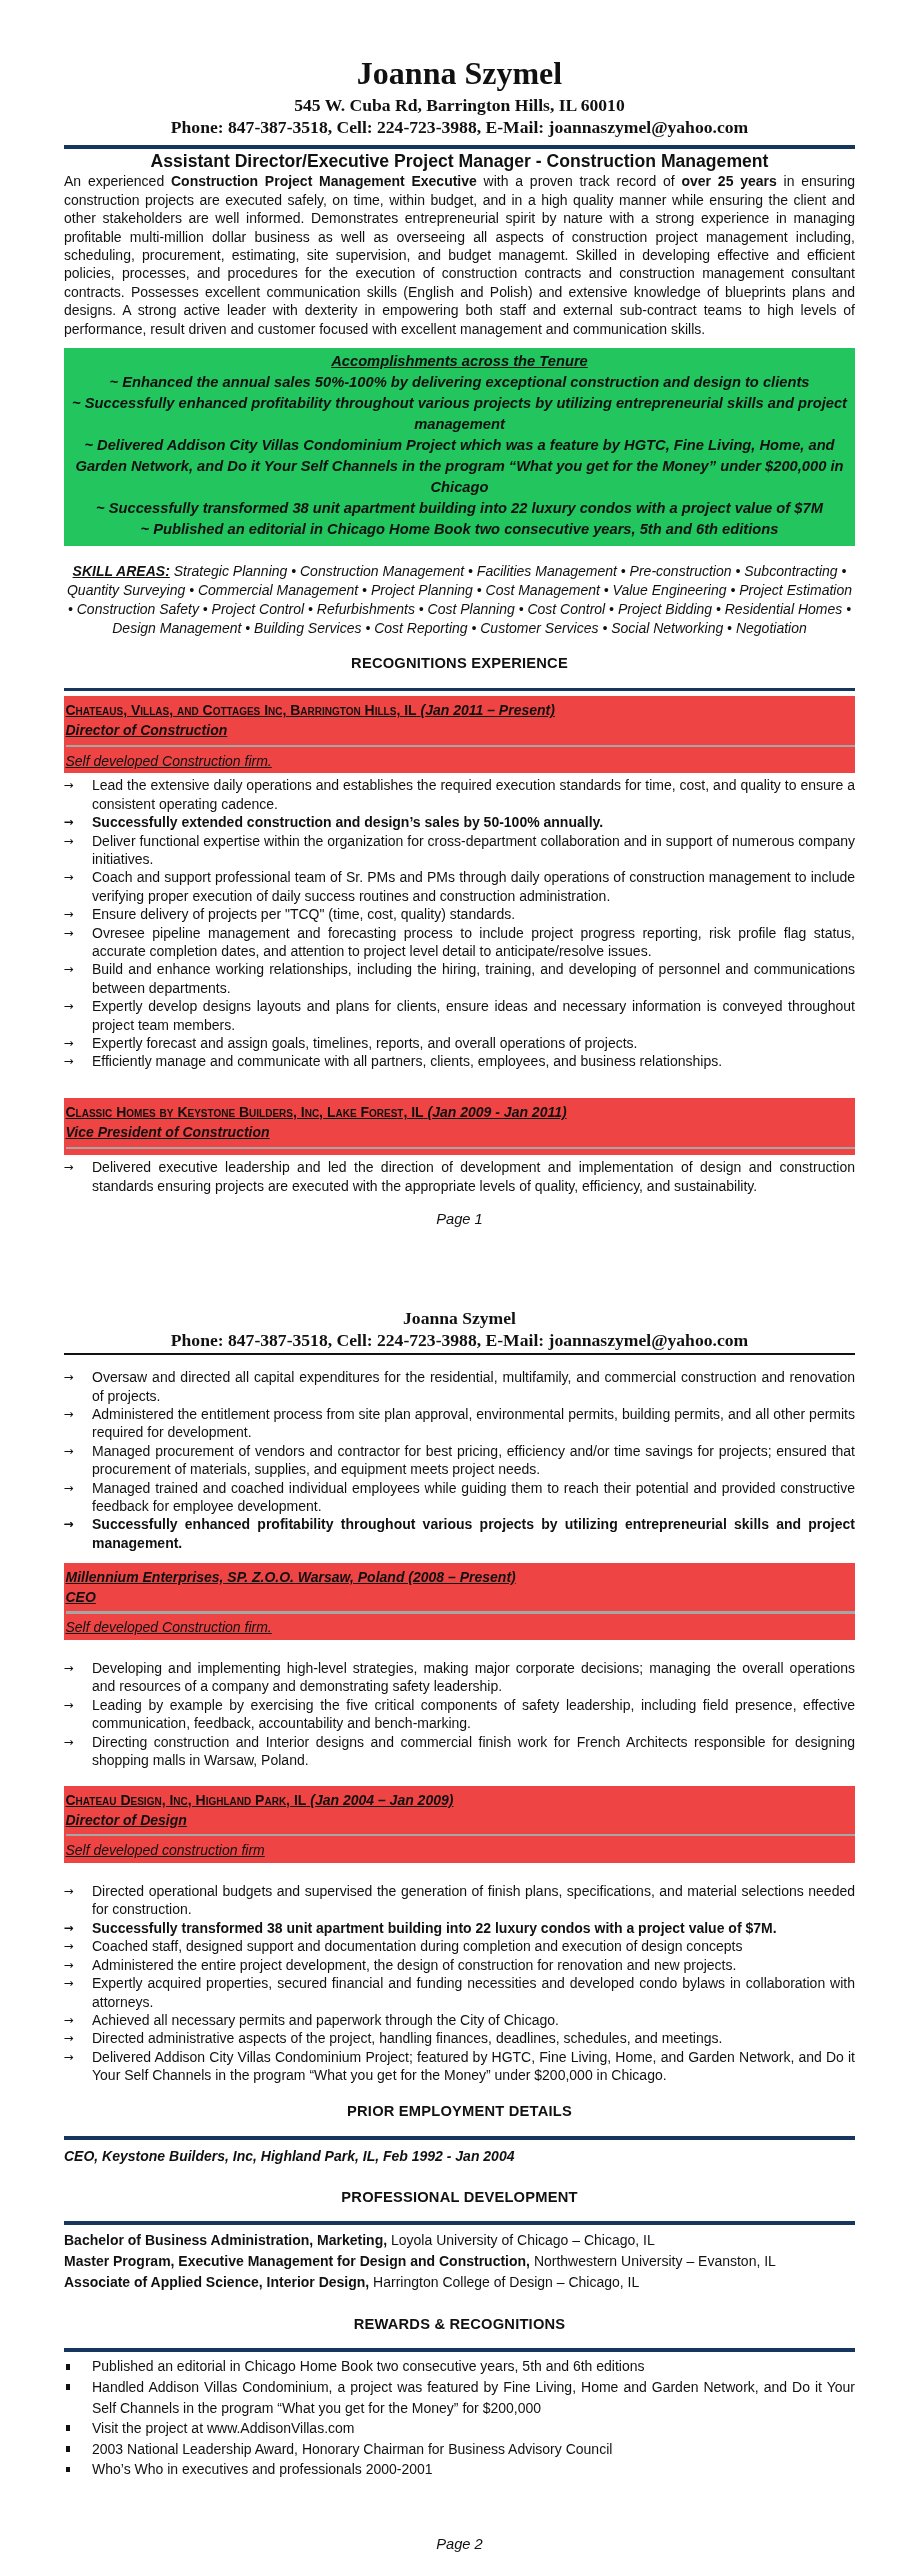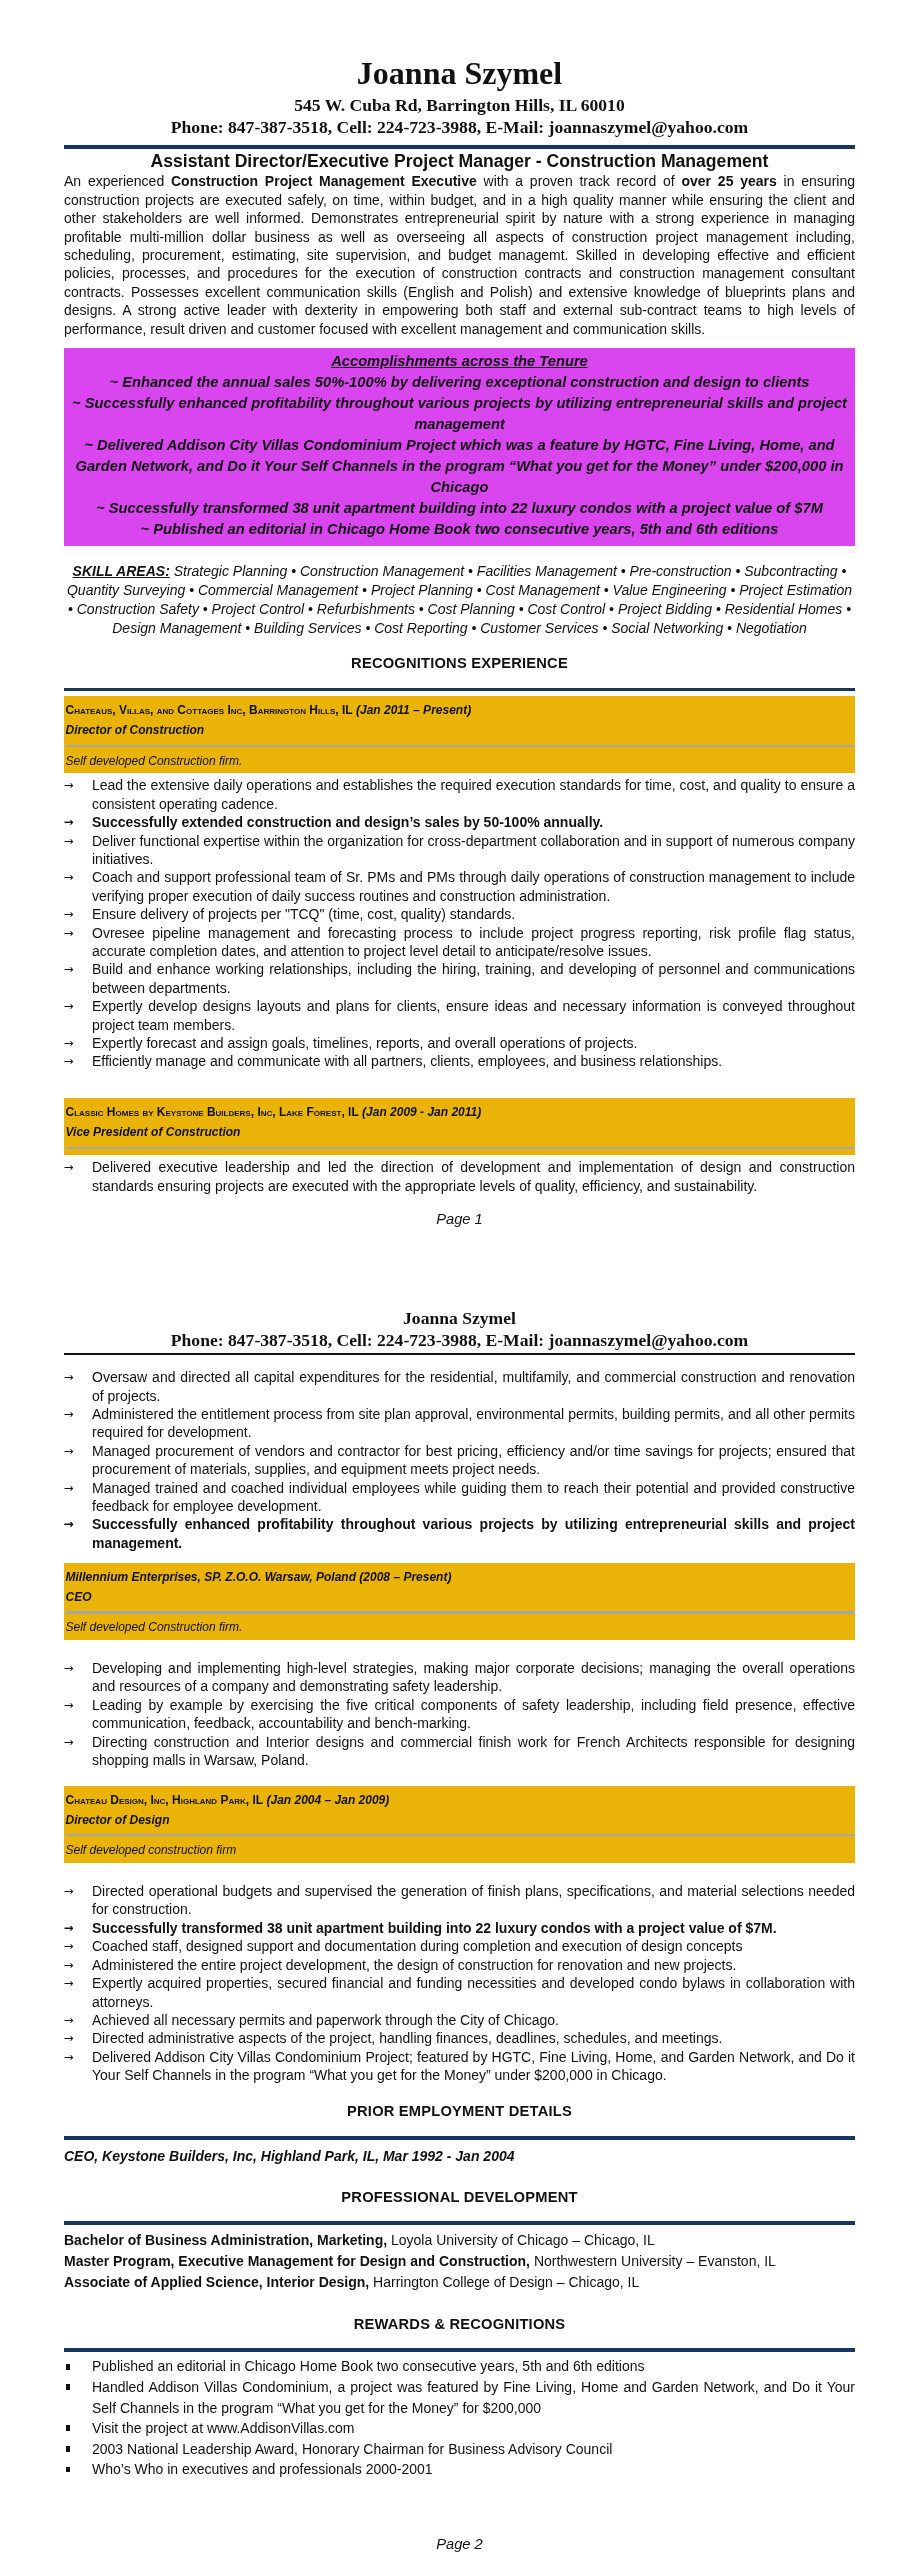--- a/index.html
+++ b/index.html
@@ -6,26 +6,26 @@
   body { width: 911px; height: 2576px; position: relative; color: #111; font-family: "Liberation Sans", sans-serif; overflow: hidden; }
   .page { position: absolute; left: 64px; width: 791px; }
   .serif { font-family: "Liberation Serif", serif; }
   .center { text-align: center; }
   .name { font-size: 32px; font-weight: bold; line-height: 35px; }
   .contact { font-size: 17.6px; font-weight: bold; line-height: 22px; }
   .navy-rule { height: 3.7px; background: #17365d; }
   .thin-rule { height: 1.5px; background: #111; }
   .headline { font-size: 17.6px; font-weight: bold; line-height: 22px; text-align: center; }
   .summary { font-size: 14px; line-height: 18.4px; text-align: justify; }
-  .acc-box { background: #d946ef; padding: 2.9px 4.4px 5.9px; text-align: center; font-weight: bold; font-style: italic; font-size: 14.7px; line-height: 21px; }
+  .acc-box { background: #22c55e; padding: 2.9px 4.4px 5.9px; text-align: center; font-weight: bold; font-style: italic; font-size: 14.7px; line-height: 21px; }
   .acc-title { text-decoration: underline; }
   .skills { font-size: 14px; line-height: 19px; text-align: center; font-style: italic; padding: 0 2.9px; }
   .skills .lbl { font-weight: bold; text-decoration: underline; }
   .sec-title { font-size: 14.7px; font-weight: bold; text-align: center; line-height: 19px; letter-spacing: 0.2px; }
-  .job-box { background: #eab308; padding: 4.4px 0 2.9px 1.5px; font-size: 12px; line-height: 20px; }
+  .job-box { background: #ef4444; padding: 4.4px 0 2.9px 1.5px; font-size: 14px; line-height: 20px; text-decoration: underline; }
   .job-company { font-weight: bold; font-variant: small-caps; }
   .job-dates { font-weight: bold; font-style: italic; }
   .job-title { font-weight: bold; font-style: italic; }
   .job-sep { height: 2.2px; background: #a6a6a6; margin: 4.4px 0 3.7px; }
   .job-desc { font-style: italic; }
   ul.arrows { list-style: none; margin: 0; padding: 0; font-size: 14px; line-height: 18.4px; }
   ul.arrows li { position: relative; padding-left: 28px; text-align: justify; margin: 0; }
   ul.arrows li .mk { position: absolute; left: 0; top: 0; font-family: "DejaVu Sans", sans-serif; font-size: 11.8px; }
   ul.arrows li.b { font-weight: bold; }
   ul.squares { list-style: none; margin: 0; padding: 0; font-size: 14px; line-height: 20.6px; }
@@ -135,21 +135,21 @@
     <li><span class="mk">→</span><span>Coached staff, designed support and documentation during completion and execution of design concepts</span></li>
     <li><span class="mk">→</span><span>Administered the entire project development, the design of construction for renovation and new projects.</span></li>
     <li><span class="mk">→</span><span>Expertly acquired properties, secured financial and funding necessities and developed condo bylaws in collaboration with attorneys.</span></li>
     <li><span class="mk">→</span><span>Achieved all necessary permits and paperwork through the City of Chicago.</span></li>
     <li><span class="mk">→</span><span>Directed administrative aspects of the project, handling finances, deadlines, schedules, and meetings.</span></li>
     <li><span class="mk">→</span><span>Delivered Addison City Villas Condominium Project; featured by HGTC, Fine Living, Home, and Garden Network, and Do it Your Self Channels in the program “What you get for the Money” under $200,000 in Chicago.</span></li>
   </ul>
 
   <div class="sec-title" style="margin-top:17.6px;">PRIOR EMPLOYMENT DETAILS</div>
   <div class="navy-rule" style="margin-top:14.7px;"></div>
-  <div class="prior" style="margin-top:7.3px;">CEO, Keystone Builders, Inc, Highland Park, IL, Mar 1992 - Jan 2004</div>
+  <div class="prior" style="margin-top:7.3px;">CEO, Keystone Builders, Inc, Highland Park, IL, Feb 1992 - Jan 2004</div>
 
   <div class="sec-title" style="margin-top:22px;">PROFESSIONAL DEVELOPMENT</div>
   <div class="navy-rule" style="margin-top:14.7px;"></div>
   <div class="edu" style="margin-top:4.4px;">
     <div><b>Bachelor of Business Administration, Marketing,</b><span> Loyola University of Chicago – Chicago, IL</span></div>
     <div><b>Master Program, Executive Management for Design and Construction,</b><span> Northwestern University – Evanston, IL</span></div>
     <div><b>Associate of Applied Science, Interior Design,</b><span> Harrington College of Design – Chicago, IL</span></div>
   </div>
 
   <div class="sec-title" style="margin-top:22px;">REWARDS &amp; RECOGNITIONS</div>

